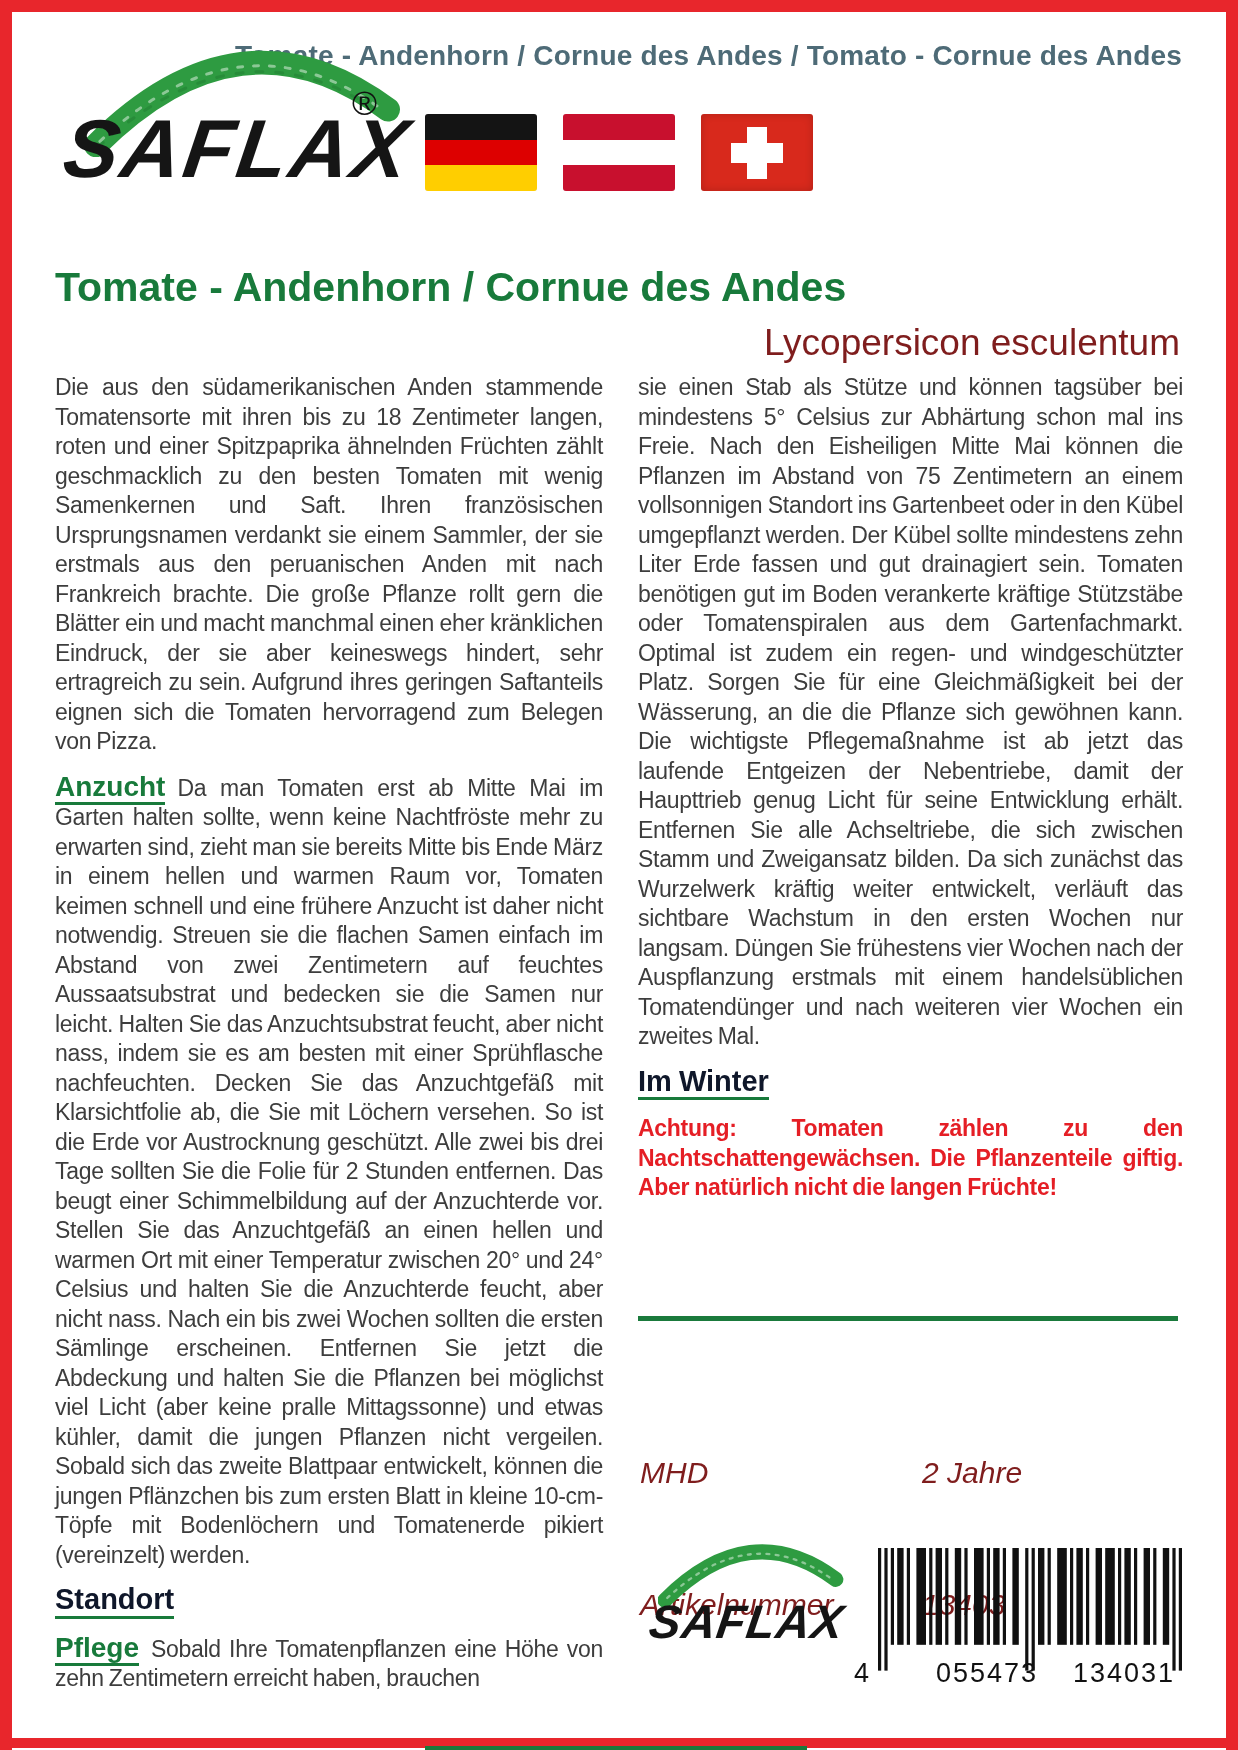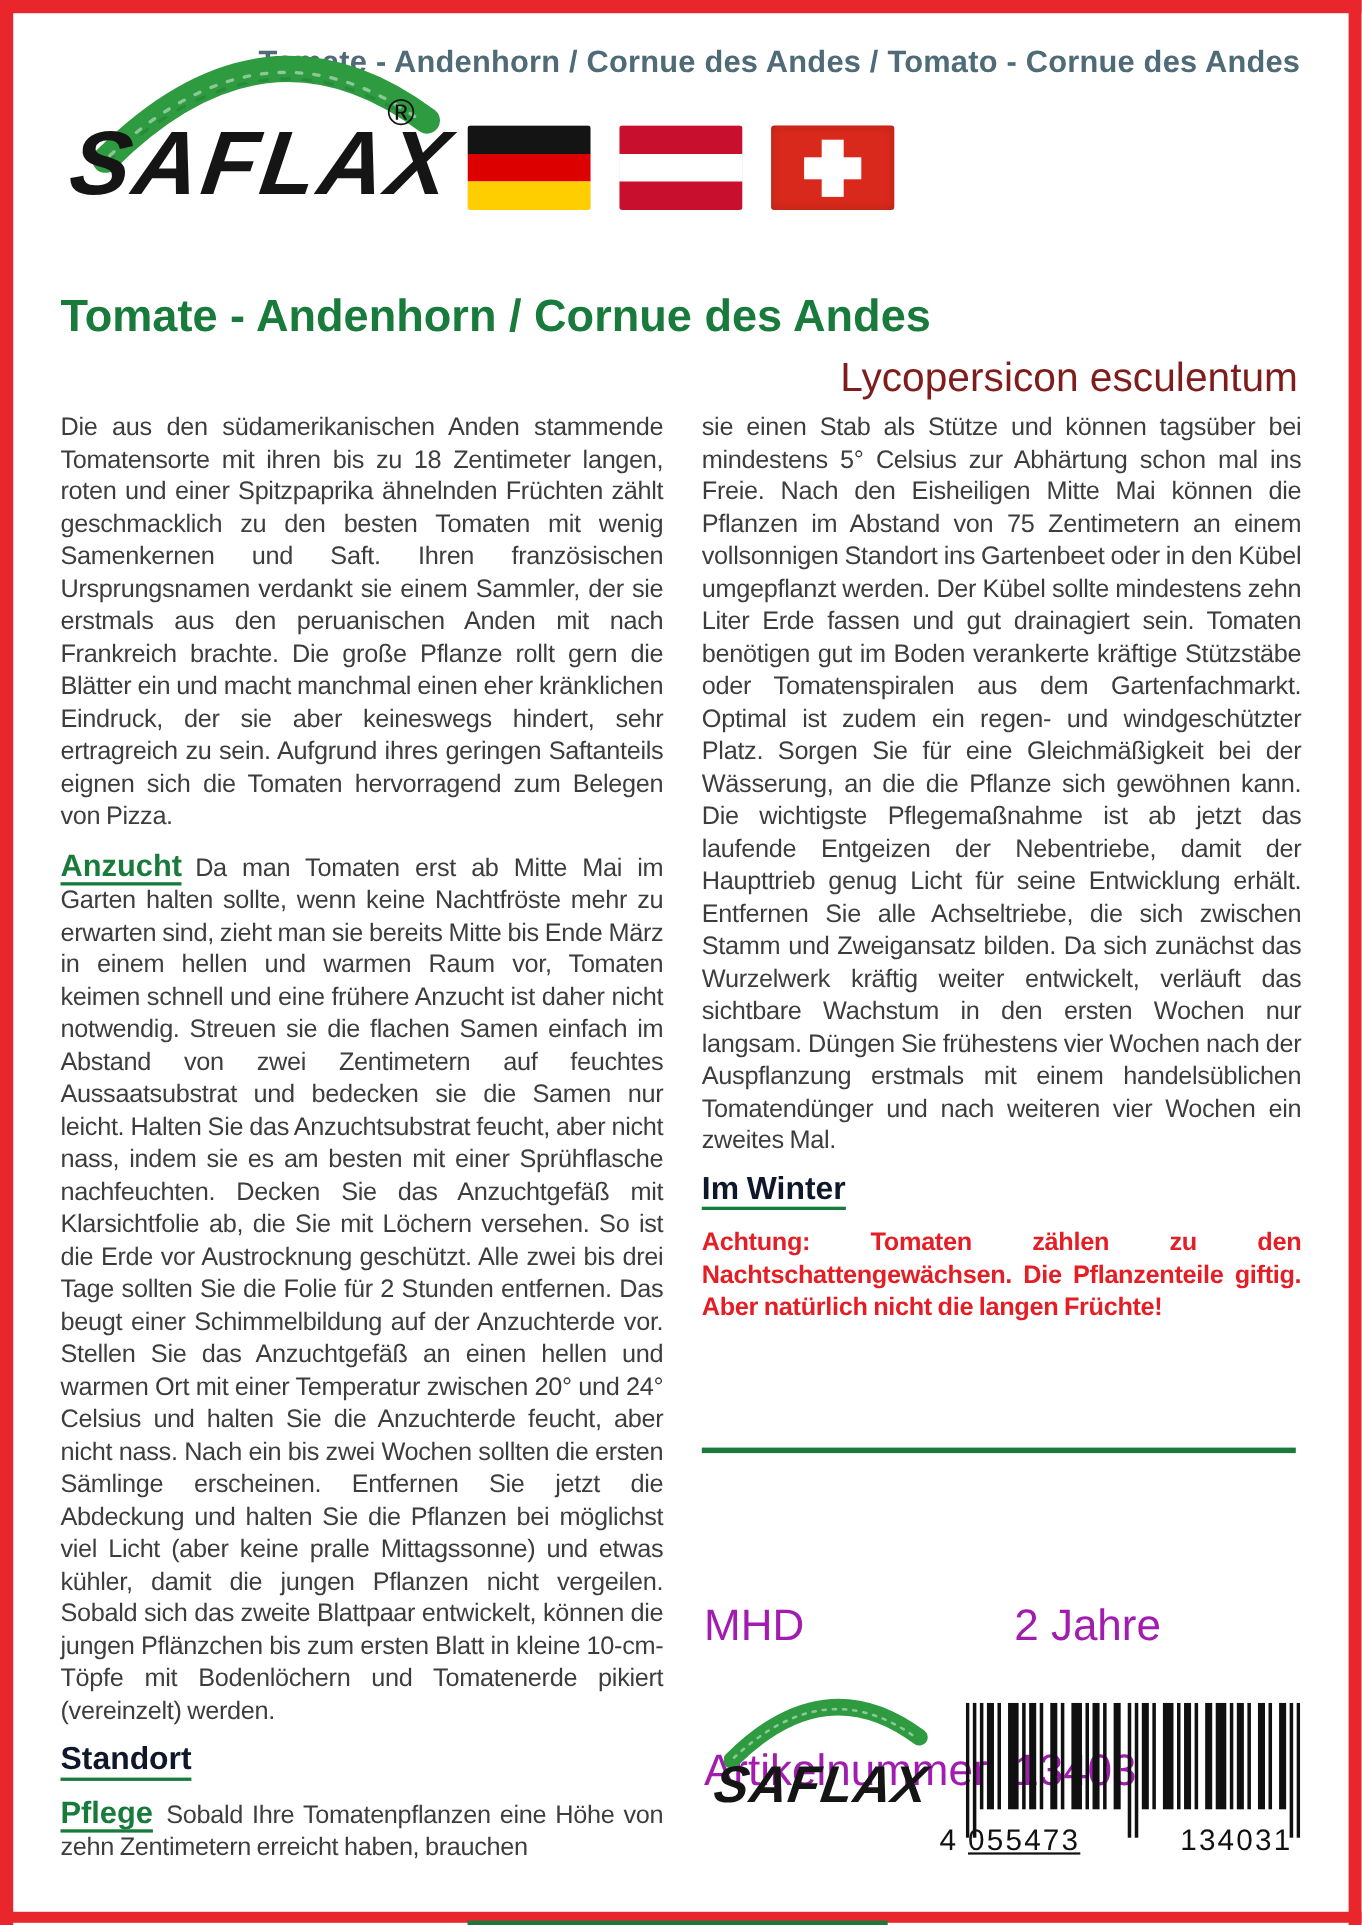--- a/index.html
+++ b/index.html
@@ -66,31 +66,31 @@
   }
   .hb-row{margin:4px 0 14px 0;}
   .h-block{
     color:#0f172a;font-weight:bold;font-size:29px;border-bottom:3px solid #187a3b;
     display:inline-block;padding-bottom:1px;letter-spacing:0;
   }
   .warning{color:#e51e25;font-weight:bold;}
 
   
   .divider{position:absolute;left:638px;top:1316px;width:540px;height:5px;background:#1a7a3c;}
-  .info-row{position:absolute;left:640px;width:545px;font-size:40px;color:#a21caf;}
+  .info-row{position:absolute;left:640px;width:545px;font-size:30px;color:#7f1d1d;font-style:italic;}
   .info-row .info-value{position:absolute;left:282px;top:0;}
   .row-mhd{top:1456px;}
   .row-art{top:1588px;}
 
   
   .barcode{position:absolute;left:878px;top:1548px;width:304px;height:142px;}
   .barcode svg{position:absolute;left:0;top:0;width:100%;height:100%;}
   .bc-digit{position:absolute;top:110px;font-size:27px;color:#111;letter-spacing:2px;}
   .bc-first{left:-24px;}
-  .bc-left{left:2px;width:140px;text-align:left;text-decoration:underline;}
+  .bc-left{left:20px;width:140px;text-align:right;}
   .bc-right{left:157px;width:140px;text-align:right;}
 </style>
 </head>
 <body>
 
 <div class="page">
 
   <div class="border-top"></div>
   <div class="border-left"></div>
   <div class="border-right"></div>

